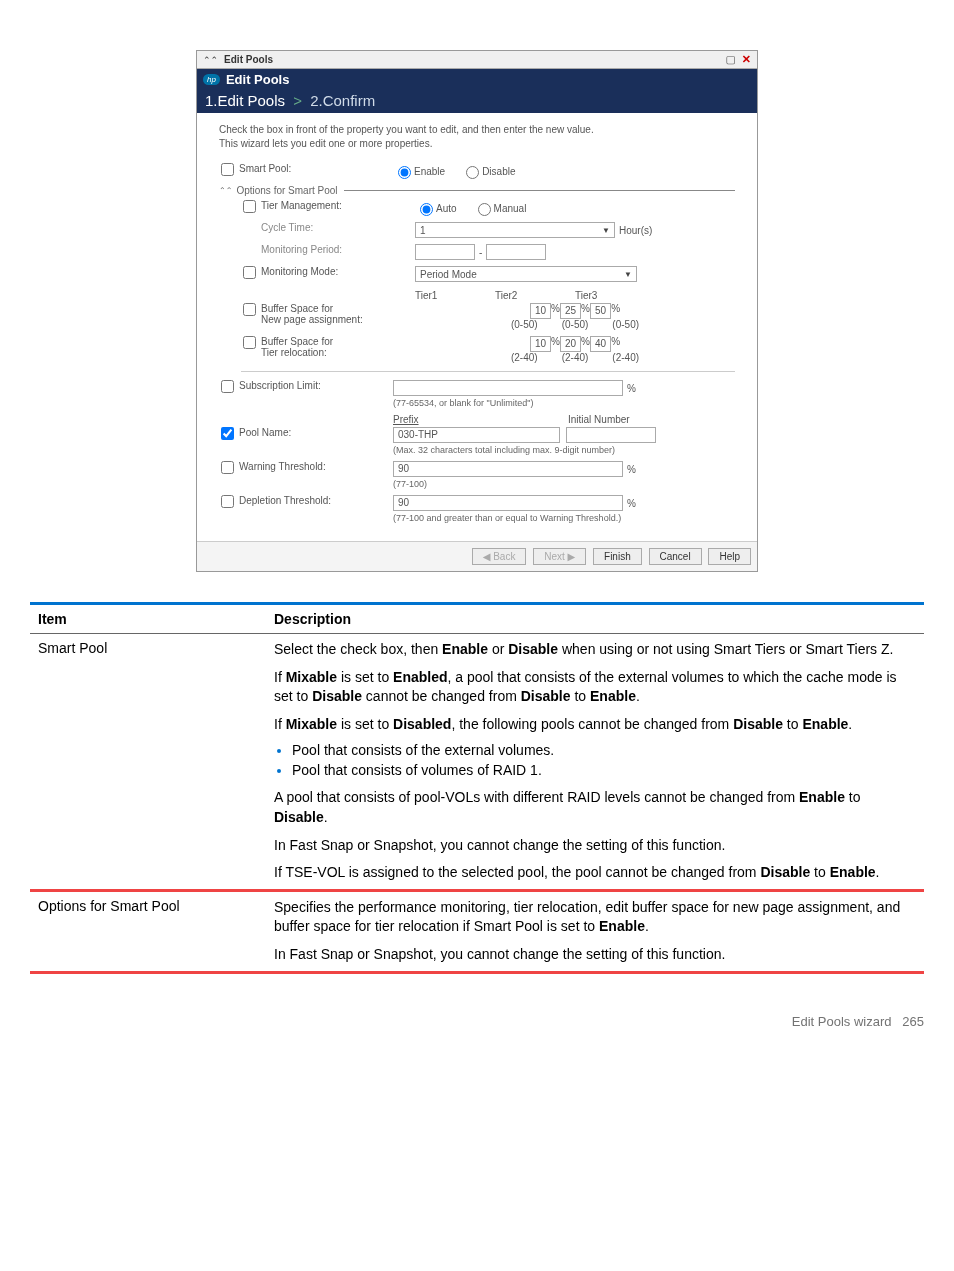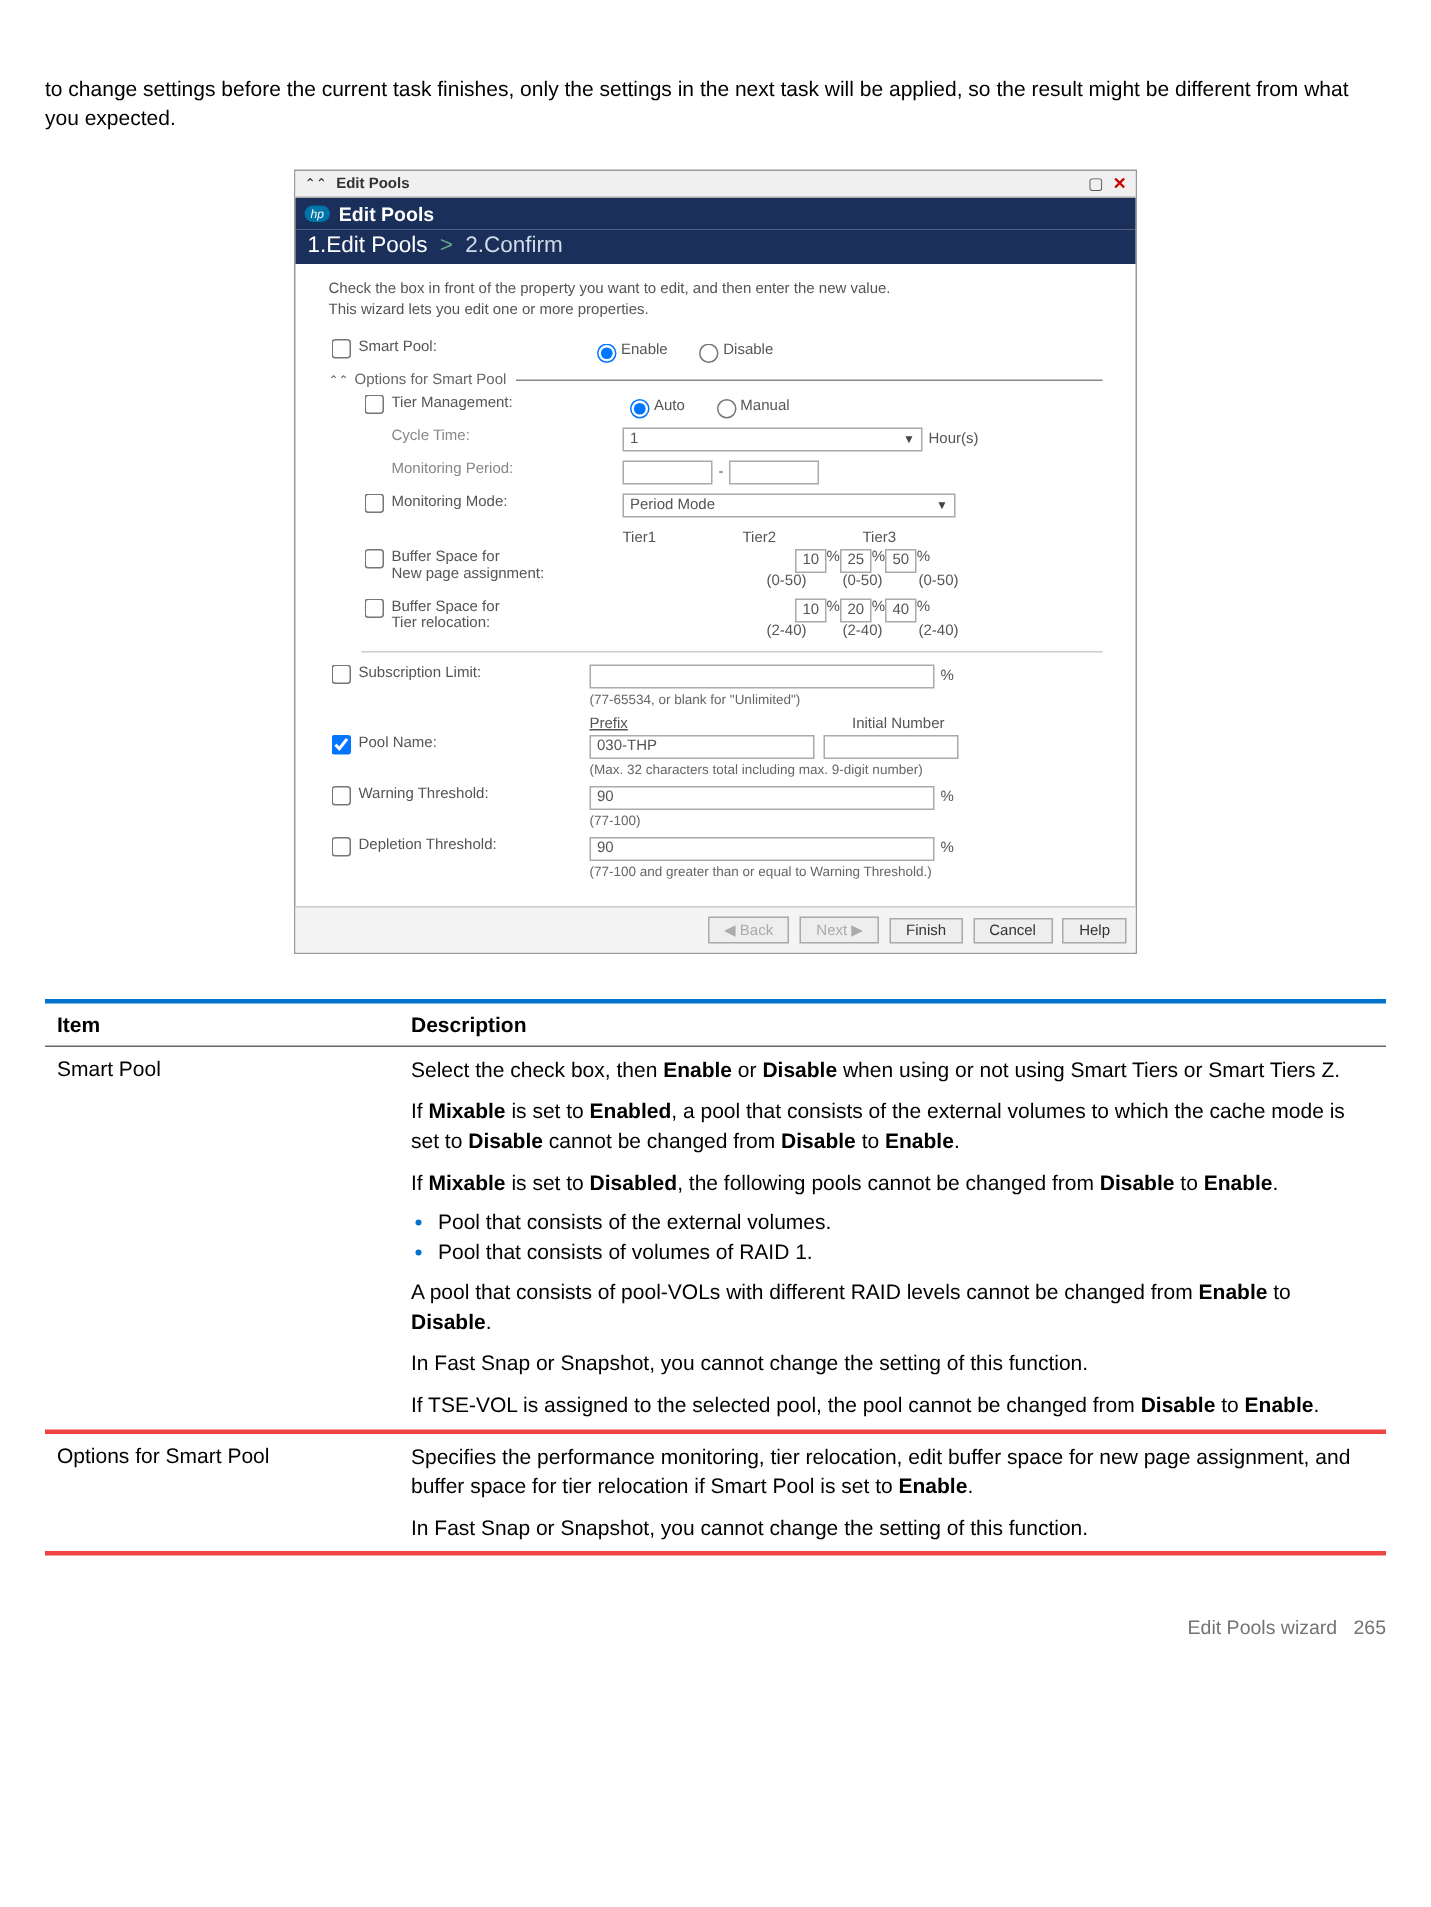--- a/index.html
+++ b/index.html
@@ -174,21 +174,20 @@
     color: #737373;
     margin-top: 40px;
   }
   .b { font-weight:bold; }
 </style>
 </head>
 <body>
 
 <div class="page">
 
-  <p class="intro-para">to change settings before the current task finishes, only the settings in the next task will be applied, so the result might be different from what you expected.</p>
 
   <div class="shot">
     <div class="shot-title-bar">
       <span class="chev-icon">⌃⌃</span>
       <span class="ttl">Edit Pools</span>
       <span class="spacer"></span>
       <span class="wicon">▢</span>
       <span class="wicon close">✕</span>
     </div>
     <div class="shot-hdr">
@@ -349,21 +348,21 @@
         <span class="ctl sub-lbls">
           <span class="c1">Prefix</span>
           <span class="c2">Initial Number</span>
         </span>
       </div>
       <div class="row">
         <span class="ck"><input type="checkbox" checked="" style=""></span>
         <span class="lbl">Pool Name:</span>
         <span class="ctl" style="flex-direction:column; align-items:flex-start">
           <span style="display:flex;">
-            <span class="txt-in" style="width:150px">030-THP</span>
+            <span class="txt-in" style="width:167px">030-THP</span>
             <span class="txt-in" style="width:90px;margin-left:6px"></span>
           </span>
           <span class="hint">(Max. 32 characters total including max. 9-digit number)</span>
         </span>
       </div>
 
       <div class="row">
         <span class="ck"><input type="checkbox" style=""></span>
         <span class="lbl">Warning Threshold:</span>
         <span class="ctl" style="flex-direction:column; align-items:flex-start">

